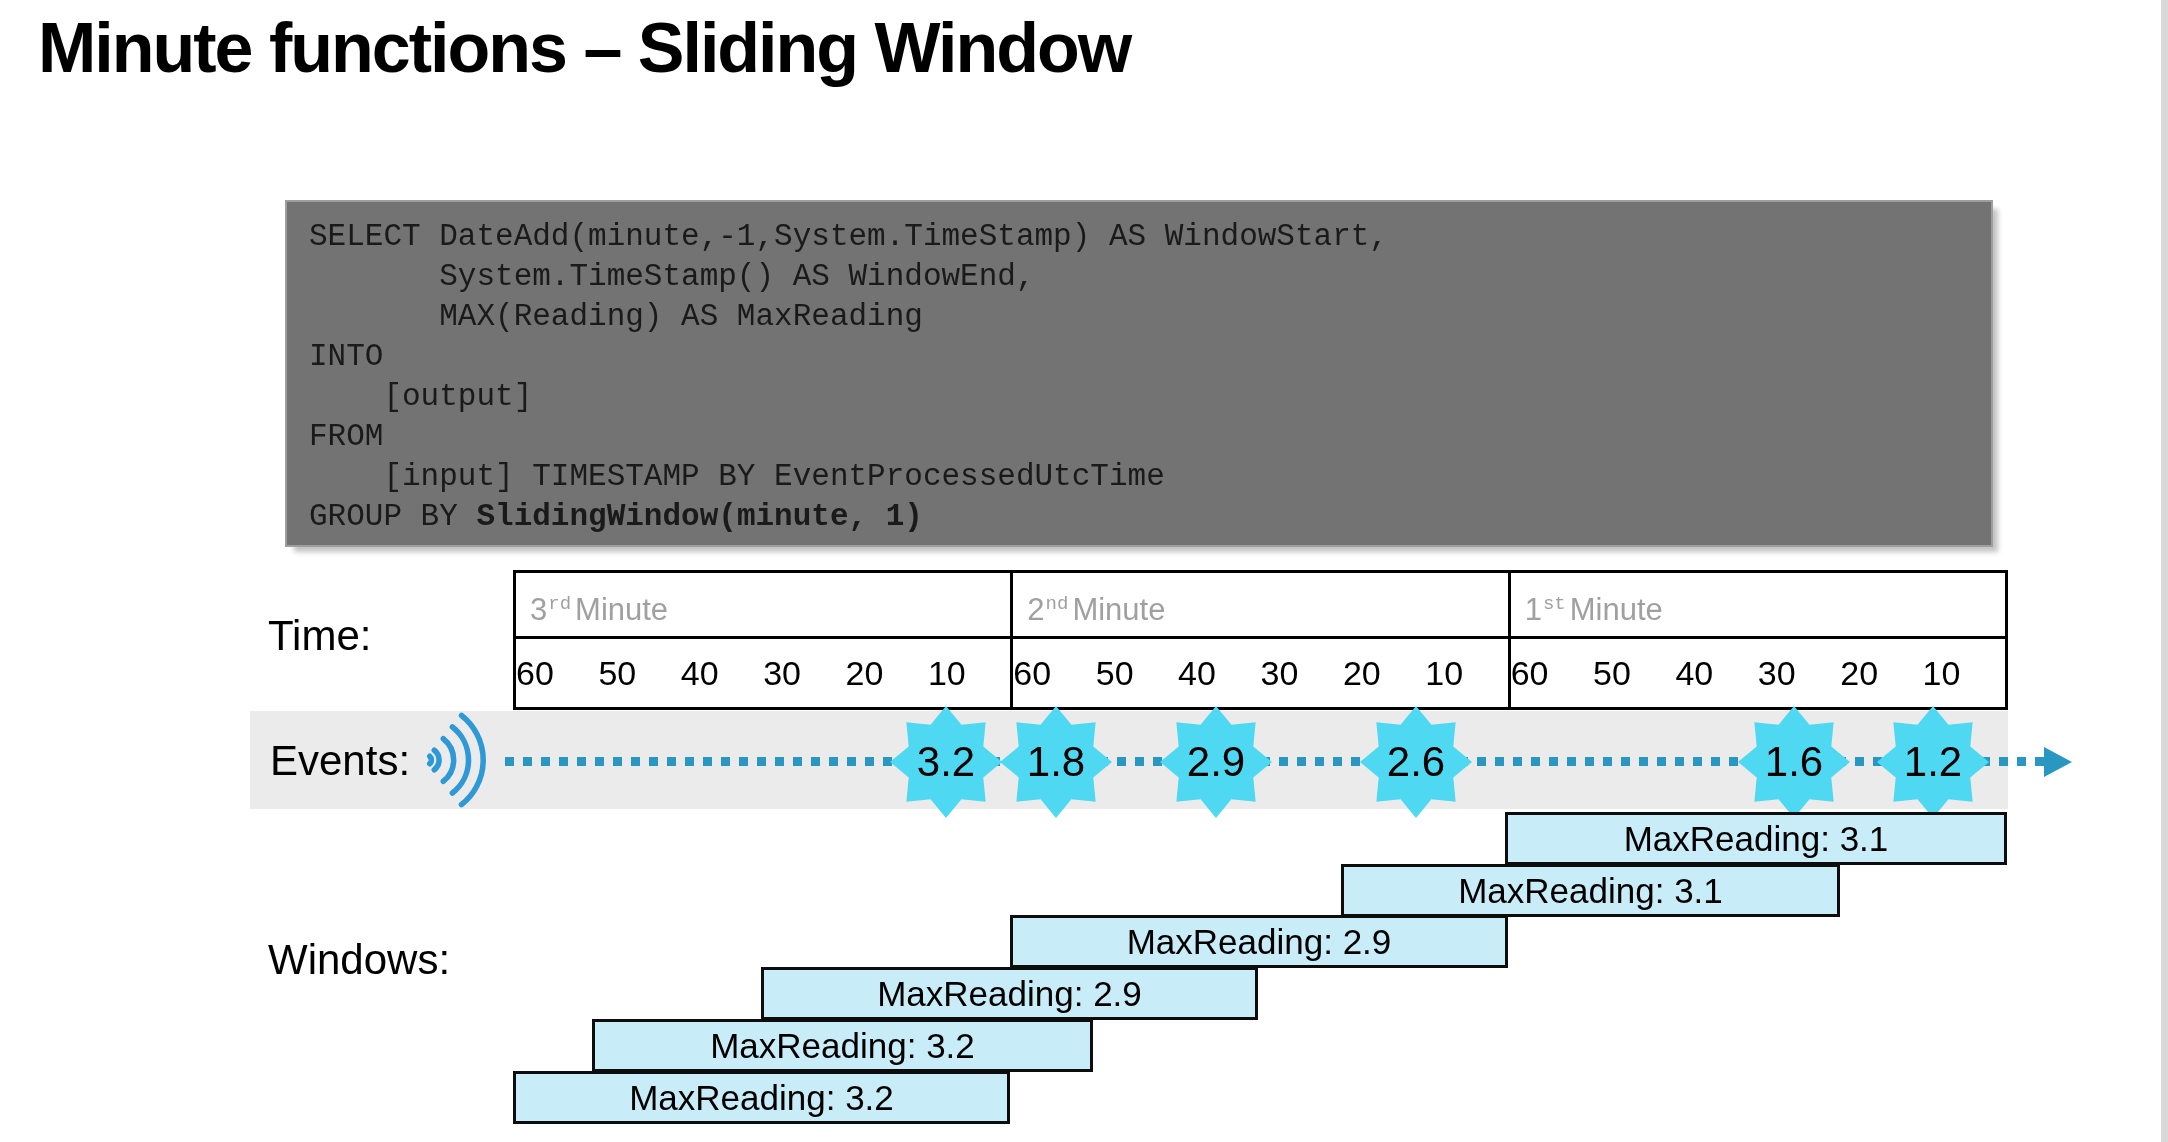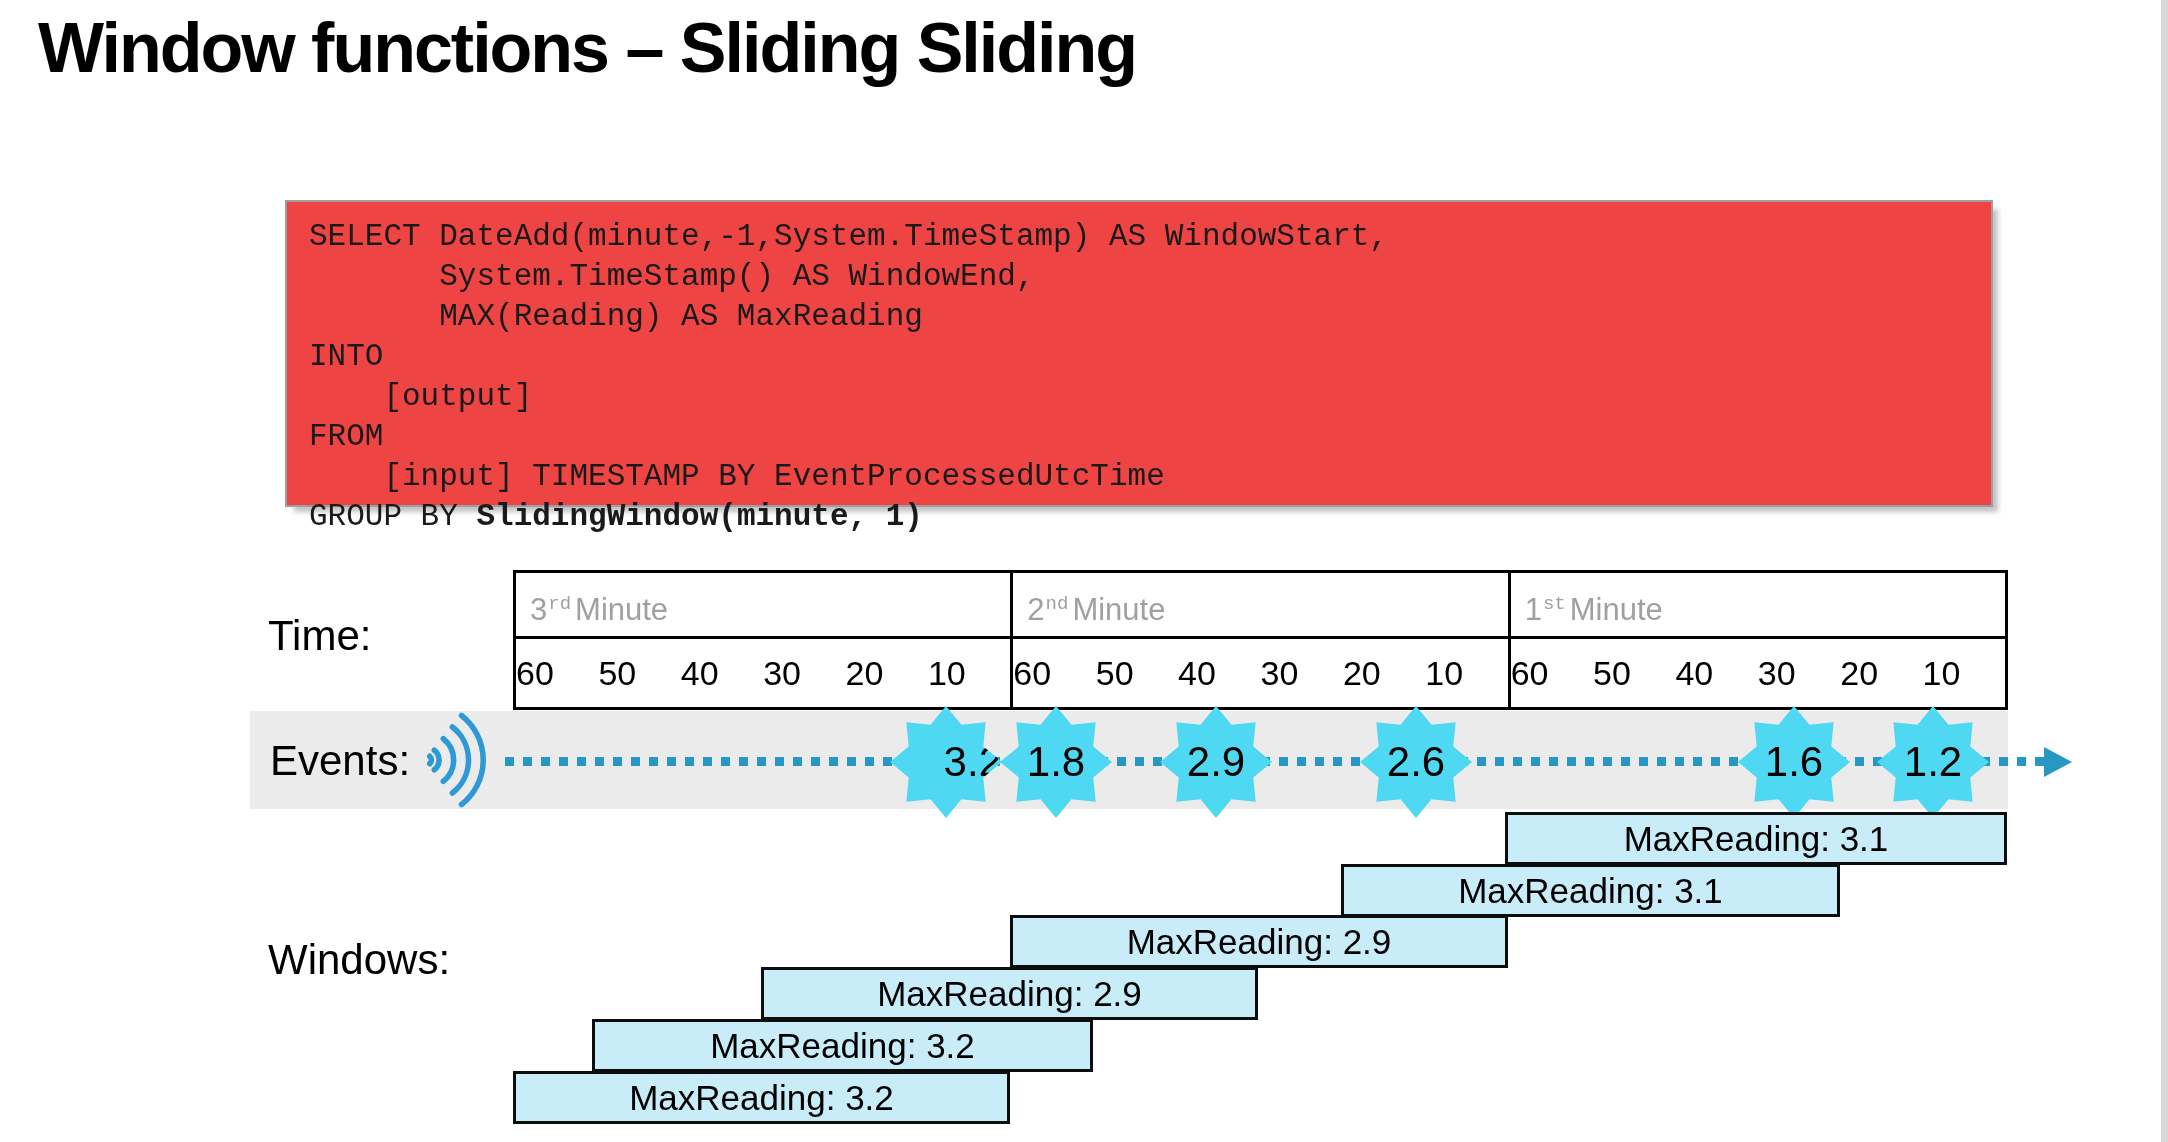--- a/index.html
+++ b/index.html
@@ -14,22 +14,22 @@
     font-size:70px; font-weight:700; letter-spacing:-2px; color:#000;
     white-space:nowrap;
   }
   .subtitle {
     position:absolute; left:52px; top:106px;
     font-size:42px; font-weight:600; letter-spacing:-1px;
     color:var(--subtitle-blue); white-space:nowrap;
   }
   
   .codebox {
-    position:absolute; left:285px; top:200px; width:1708px; height:307px;
-    background:#ef4444; border:2px solid #9e9e9e;
+    position:absolute; left:285px; top:200px; width:1708px; height:347px;
+    background:#737373; border:2px solid #9e9e9e;
     box-shadow:7px 7px 5px -2px #c3c3c3;
     padding:15px 0 0 22px;
   }
   .codebox pre {
     font-family:"Liberation Mono","DejaVu Sans Mono",monospace;
     font-size:31px; line-height:40px; color:#1a1a1a; white-space:pre;
   }
   .code-line b { font-weight:bold; }
   
   .rowlabel {
@@ -83,21 +83,21 @@
   
   .right-strip {
     position:absolute; right:0; top:0; width:7px; height:100%; background:#d8d8d8;
   }
 </style>
 </head>
 <body>
 
 <div id="stage" style="--subtitle-blue: #1289DC; --burst-cyan: #4ED8F2; --bar-fill: #C9EDF8; --band-gray: #EBEBEB; --teal: #2898C2; --minute-gray: #A0A0A0;">
 
-  <div class="title">Window functions – Sliding Sliding</div>
+  <div class="title">Minute functions – Sliding Window</div>
 
   <div class="codebox">
     <pre id="code-lines"><div class="code-line"><span>SELECT DateAdd(minute,-1,System.TimeStamp) AS WindowStart,</span></div><div class="code-line"><span>       System.TimeStamp() AS WindowEnd,</span></div><div class="code-line"><span>       MAX(Reading) AS MaxReading</span></div><div class="code-line"><span>INTO</span></div><div class="code-line"><span>    [output]</span></div><div class="code-line"><span>FROM</span></div><div class="code-line"><span>    [input] TIMESTAMP BY EventProcessedUtcTime</span></div><div class="code-line"><span>GROUP BY </span><b>SlidingWindow(minute, 1)</b></div></pre>
   </div>
 
   <div class="rowlabel" style="top:612px">Time:</div>
 
   <div class="time-table" id="time-table">
       <div class="tsection">
         <div class="thead">
@@ -156,21 +156,21 @@
       <path d="M 20.5 21.7 A 22 22 0 0 1 20.5 56.3"></path>
       <path d="M 27.9 12.2 A 34 34 0 0 1 27.9 65.8"></path>
       <path d="M 35.3 2.8 A 46 46 0 0 1 35.3 75.2"></path>
     </g>
   </svg>
 
   <div class="dotline"></div>
   <div class="arrowhead"></div>
 
   <div id="bursts">
-      <div class="burst" style="left: 890px; justify-content: flex-end;">
+      <div class="burst" style="left: 890px;">
         <span>3.2</span>
       </div>
       <div class="burst" style="left: 1000px;">
         <span>1.8</span>
       </div>
       <div class="burst" style="left: 1160px;">
         <span>2.9</span>
       </div>
       <div class="burst" style="left: 1360px;">
         <span>2.6</span>

